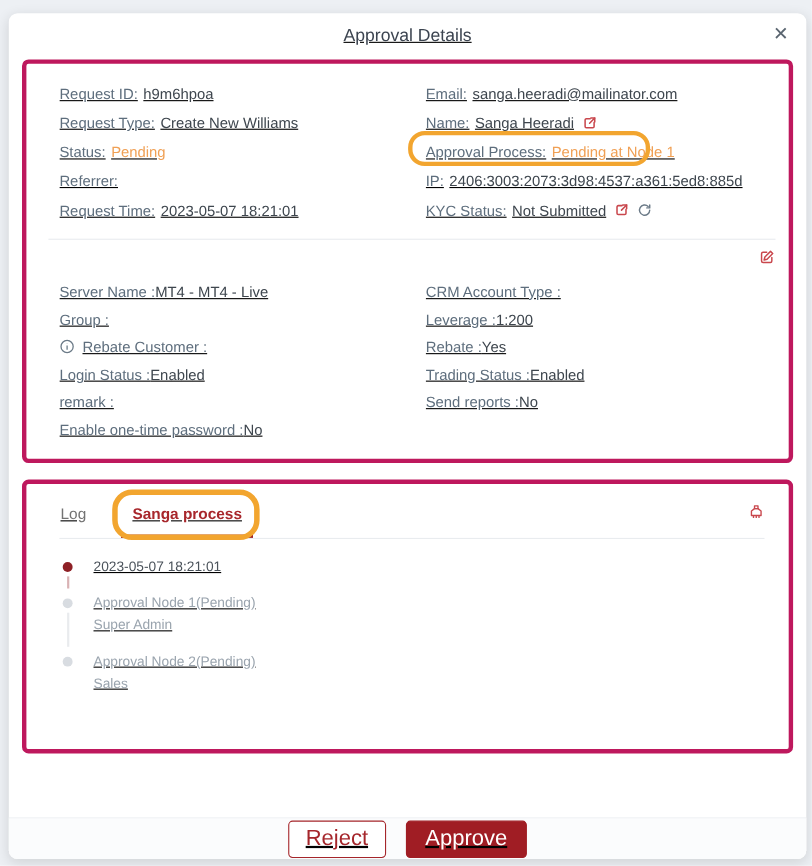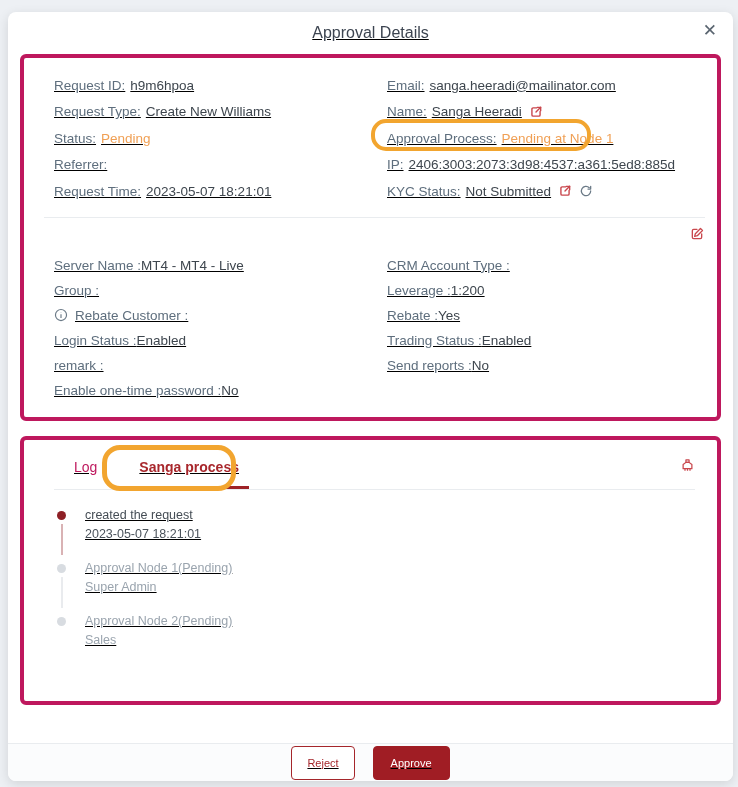--- a/index.html
+++ b/index.html
@@ -56,21 +56,21 @@
 
   .card-log { margin-top: 15px; padding: 18px 12px 50px 30px; }
   .tabs-bar {
     display: flex; align-items: center;
     border-bottom: 1px solid #e9ecef;
     padding-bottom: 13px; position: relative;
     margin-right: 10px;
   }
   .tab { font-size: 14px; cursor: pointer; background: none; border: none;
          font-family: "Liberation Sans", sans-serif; }
-  .tab-inactive { color: #be185d; margin-left: 20px; }
+  .tab-inactive { color: #737373; margin-left: 1px; }
   .tab-active {
     color: #a8272c; font-weight: bold; margin-left: 42px; position: relative;
   }
   .tab-active::after {
     content: ""; position: absolute; left: -10px; right: -10px; bottom: -14px;
     height: 3px; background: #9e2227;
   }
   .brush-btn { margin-left: auto; background: none; border: none; cursor: pointer; padding: 0; }
 
   .timeline { margin-top: 16px; }
@@ -93,21 +93,21 @@
   .tl-pending { color: #9aa4ae; }
   .tl-item.pad1 { padding-bottom: 14px; }
   .tl-item.pad2 { padding-bottom: 14px; }
 
   .modal-footer {
     flex: 0 0 38px; border-top: 1px solid #e9ecef;
     display: flex; align-items: center; justify-content: center; gap: 18px;
     background: #fbfcfd; border-radius: 0 0 8px 8px;
   }
   .btn {
-    font-size: 11px; border-radius: 4px; cursor: pointer; height: 34px;
+    font-size: 20px; border-radius: 4px; cursor: pointer; height: 34px;
     padding: 0 15px; font-family: "Liberation Sans", sans-serif;
   }
   .btn-reject { background: #fff; color: #a5262b; border: 1px solid #a5262b; }
   .btn-approve { background: #a01d24; color: #fff; border: 1px solid #a01d24; padding: 0 17px; }
 
   .annotation {
     position: absolute; pointer-events: none; z-index: 10;
     border-style: solid; border-color: #f2a52f; background: transparent;
   }
   .ann-approval { left: 371px; top: 119px; width: 220px; height: 32px; border-width: 4px; border-radius: 15px; }
@@ -276,21 +276,20 @@
             <path d="M9.5 7l-4.5 3.5V17h14v-6.5L14.5 7z"></path>
             <path d="M8 17v3.5M12 17v3.5M16 17v3.5"></path>
           </svg>
         </button>
       </div>
 
       <div class="timeline">
         <div class="tl-item pad1">
           <span class="dot dot-done"></span>
           <span class="tail tail-red"></span>
-          <div class="tl-line tl-title-done">created the request</div>
           <div class="tl-line tl-time">2023-05-07 18:21:01</div>
         </div>
         <div class="tl-item pad2">
           <span class="dot dot-pending"></span>
           <span class="tail tail-gray"></span>
           <div class="tl-line tl-pending">Approval Node 1(Pending)</div>
           <div class="tl-line tl-pending">Super Admin</div>
         </div>
         <div class="tl-item">
           <span class="dot dot-pending"></span>

